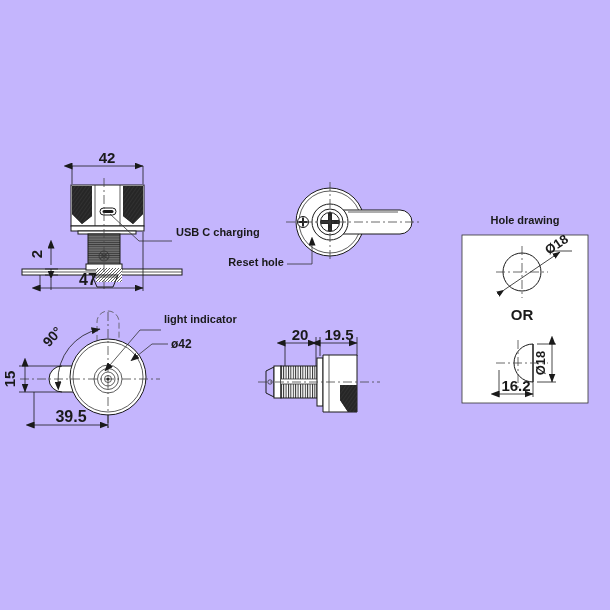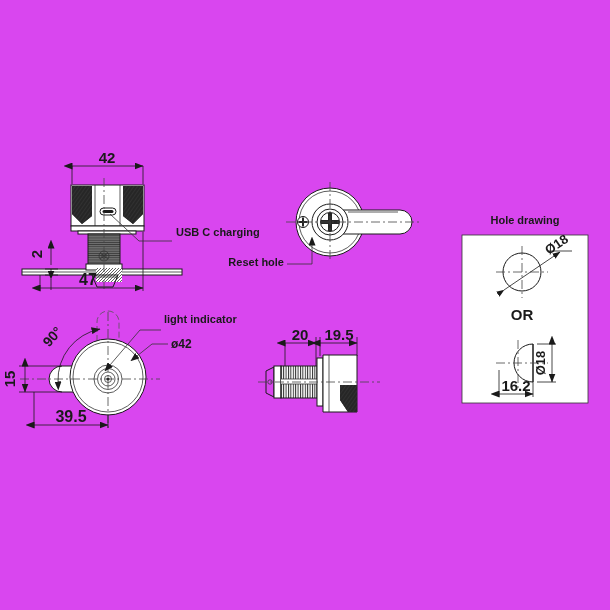--- a/index.html
+++ b/index.html
@@ -11,21 +11,21 @@
   body {
     width: 610px;
     height: 610px;
     overflow: hidden;
     font-family: "Liberation Sans", sans-serif;
   }
   #sheet {
     position: relative;
     width: 610px;
     height: 610px;
-    background: #d946ef;
+    background: #c4b5fd;
   }
   #drawing {
     position: absolute;
     left: 0;
     top: 0;
     width: 610px;
     height: 610px;
   }
   .dim-text {
     font-family: "Liberation Sans", sans-serif;

